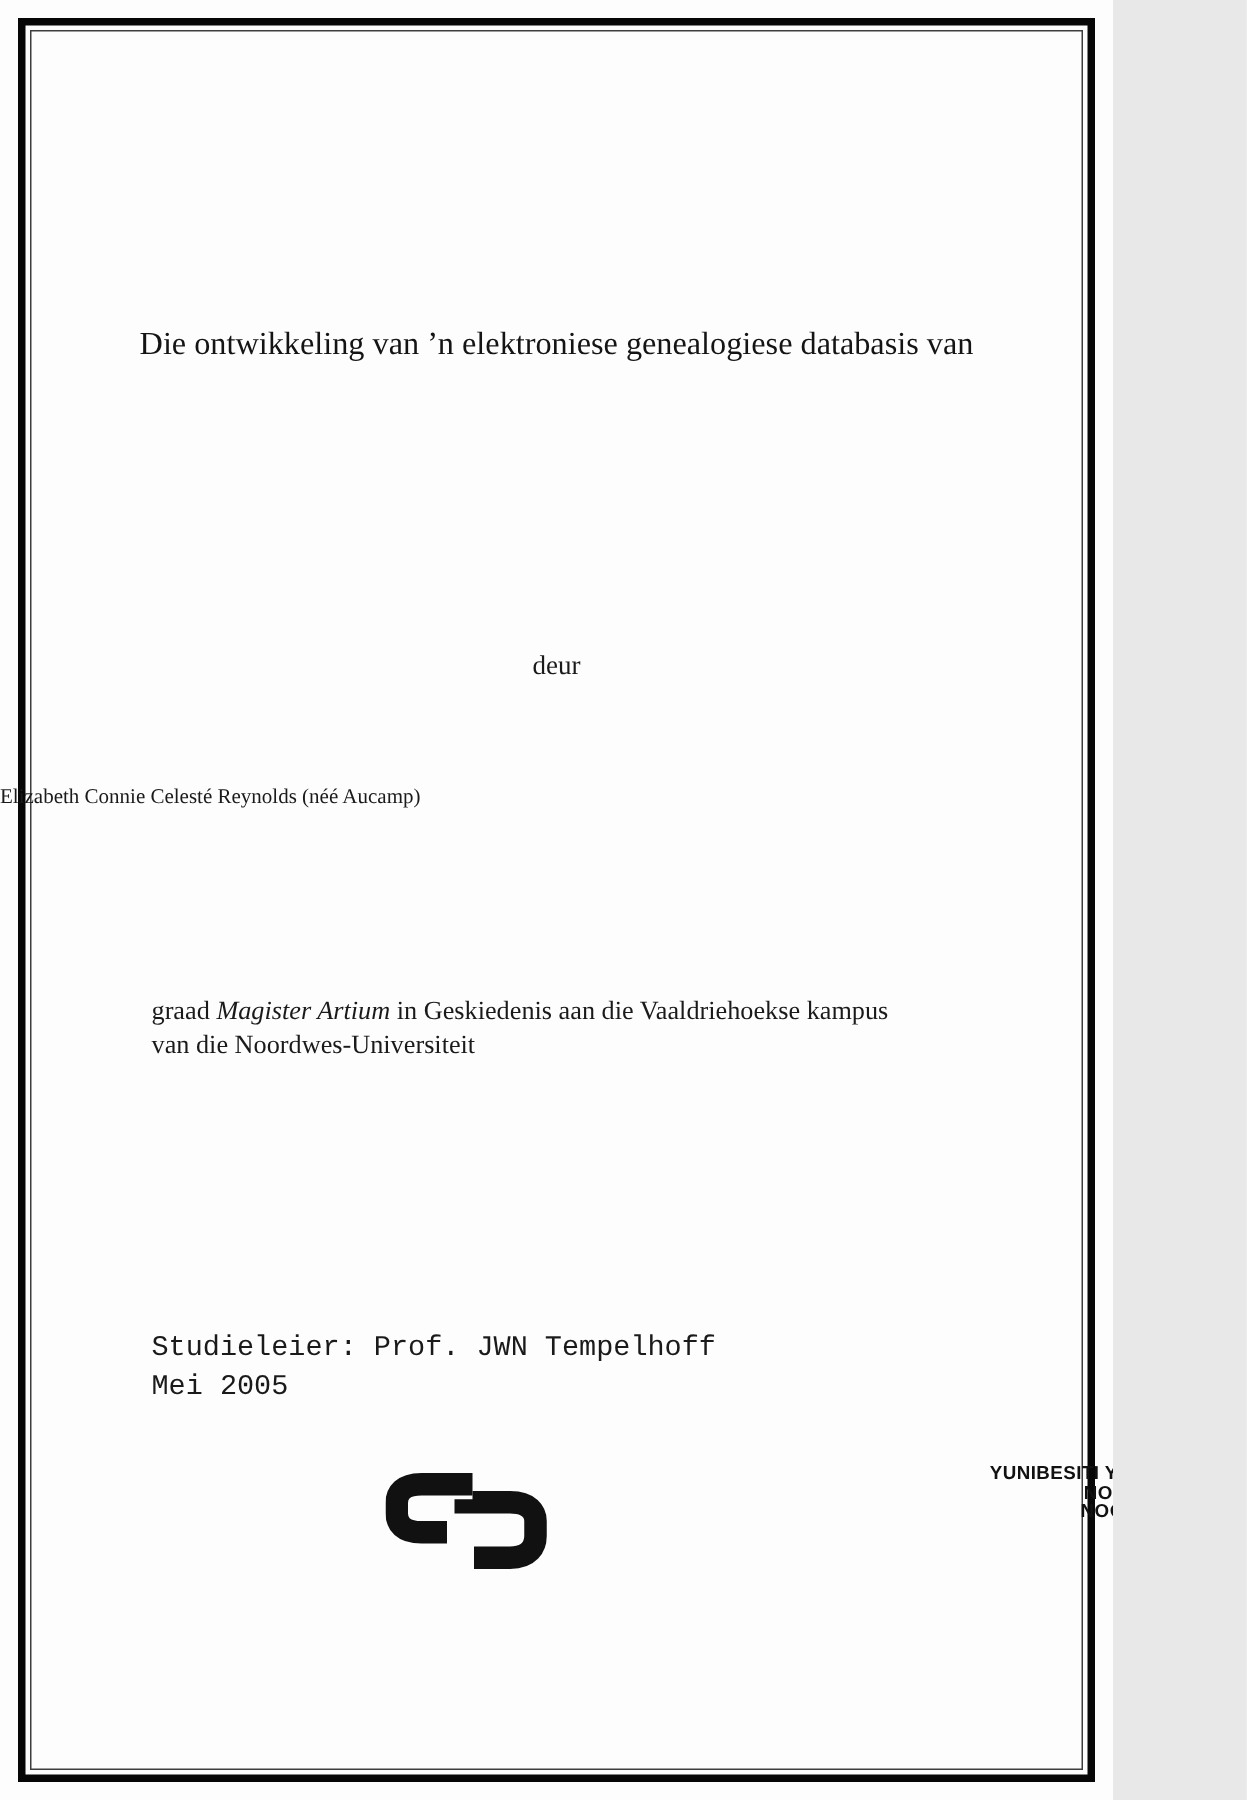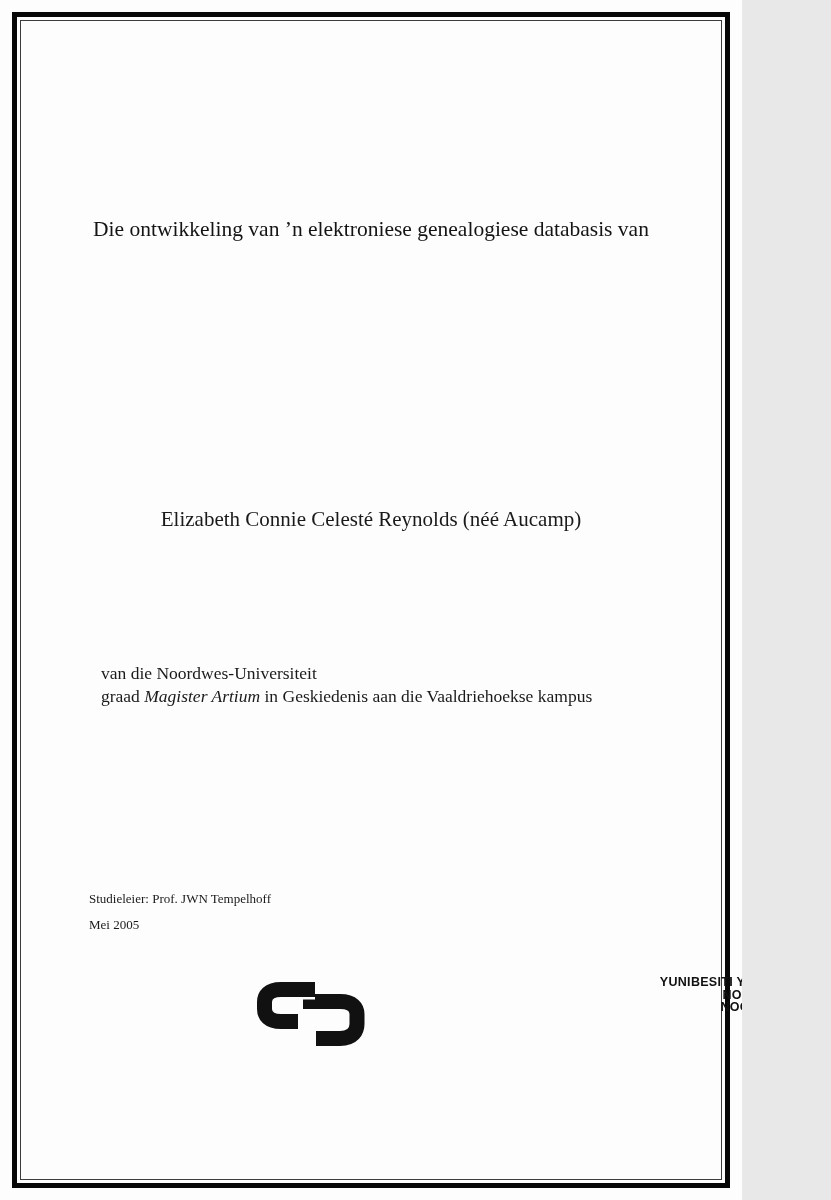--- a/index.html
+++ b/index.html
@@ -13,32 +13,32 @@
 
   .title{
     position:absolute;top:208px;left:60px;right:60px;
     text-align:center;font-size:21.5px;line-height:42px;color:#141414;
   }
   .byline{
     position:absolute;top:428px;left:0;right:0;
     text-align:center;font-size:18px;line-height:30px;
   }
   .author{
-    position:absolute;top:500px;left:0;right:0;
-    text-align:center;font-size:21px;line-height:38px;
+    position:absolute;top:513px;left:0;right:0;
+    font-size:14px;line-height:38px;
   }
   .statement{
     position:absolute;top:662px;left:101px;width:627px;
     font-size:17.5px;line-height:23.4px;
   }
   .statement .justified{text-align:justify;text-align-last:justify;}
   .statement .italic{font-style:italic;}
   .supervisor-block{
-    position:absolute;top:886px;left:89px;
-    font-size:13px;line-height:25.5px;
+    position:absolute;top:886px;left:101px;
+    font-size:19px;line-height:25.5px;font-family:Liberation Mono, monospace;
   }
   .logo{position:absolute;left:257px;top:972px;width:320px;height:80px;}
   .logo-mark{position:absolute;left:0;top:0;}
   .logo-text{
     position:absolute;top:4px;right:-315px;width:315px;left:auto;
     text-align:right;
     font-family:"Liberation Sans","DejaVu Sans",sans-serif;
     font-weight:700;font-size:12.5px;line-height:12.6px;
     letter-spacing:0.3px;color:#111;white-space:nowrap;
   }
@@ -47,26 +47,27 @@
 <body>
 
 <div class="page">
   <div class="frame-thick"></div>
   <div class="frame-thin"></div>
 
   <div class="title">
     <div>Die ontwikkeling van ’n elektroniese genealogiese databasis van</div>
   </div>
 
+  <div class="byline">deur</div>
 
   <div class="author">Elizabeth Connie Celesté Reynolds (néé Aucamp)</div>
 
   <div class="statement">
+    <div><span>graad </span><span class="italic">Magister Artium</span><span> in Geskiedenis aan die Vaaldriehoekse kampus</span></div>
     <div>van die Noordwes-Universiteit</div>
-    <div><span>graad </span><span class="italic">Magister Artium</span><span> in Geskiedenis aan die Vaaldriehoekse kampus</span></div>
   </div>
 
   <div class="supervisor-block">
     <div>Studieleier: Prof. JWN Tempelhoff</div>
     <div>Mei 2005</div>
   </div>
 
   <div class="logo">
     <svg class="logo-mark" width="108" height="78" viewBox="0 0 108 78" aria-hidden="true">
 

